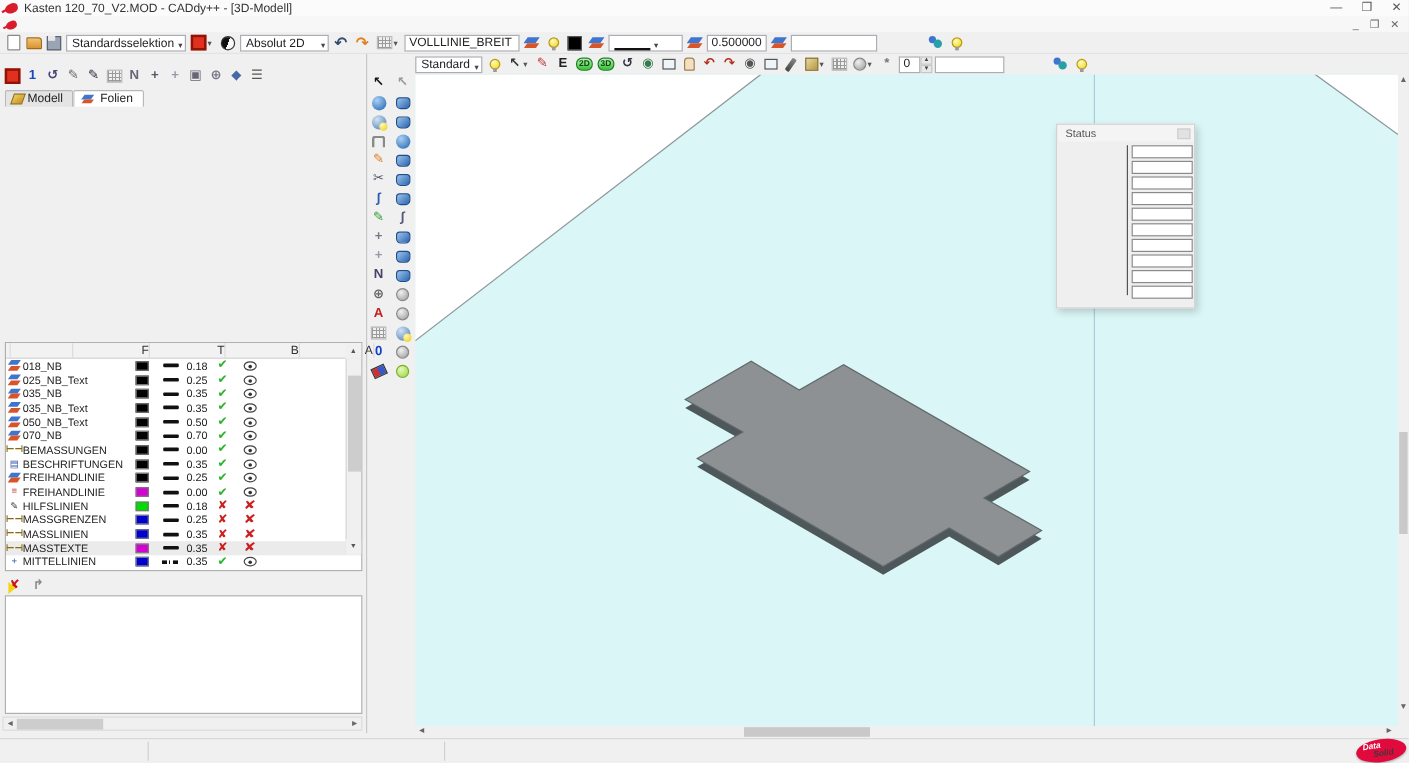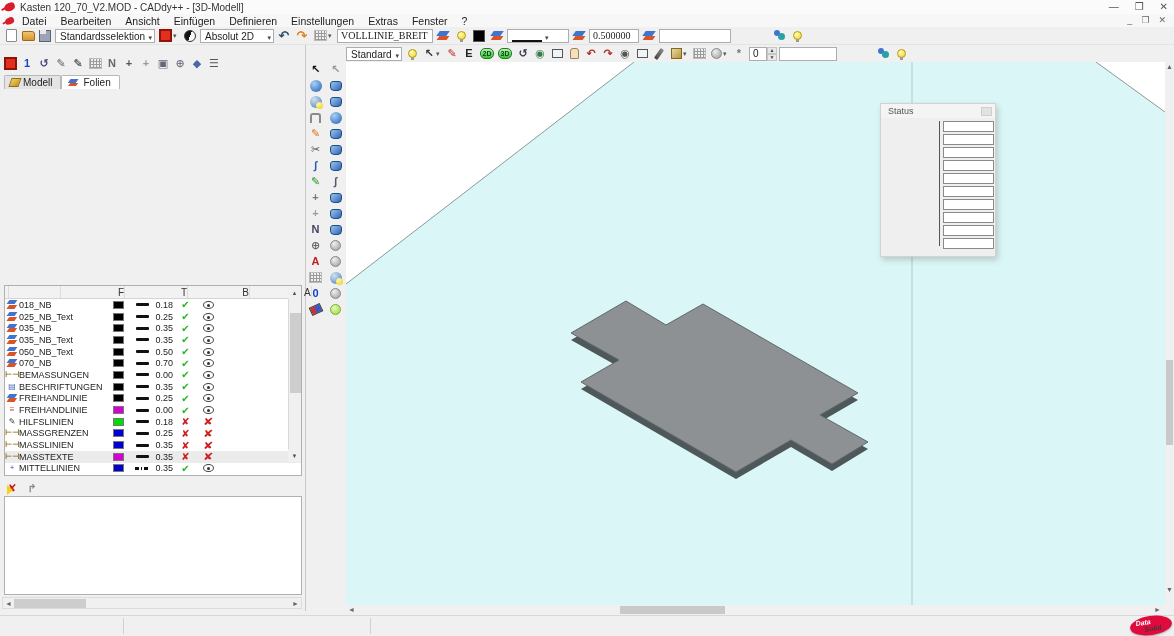--- a/index.html
+++ b/index.html
@@ -18,21 +18,21 @@
   .mdicontrols { position:absolute; right:8px; top:15px; display:flex; gap:9px; color:#666; font-size:9px; }
 
   
   .toolbar1 { position:absolute; left:0; top:27px; width:1174px; height:18px; background:#f0f0f0; border-bottom:1px solid #e3e3e3; display:flex; align-items:center; gap:2px; padding-left:3px; }
   .toolbar2 { position:absolute; left:344px; top:45px; width:830px; height:17px; background:#f0f0f0; display:flex; align-items:center; gap:2px; padding-left:2px; }
   .icon16 { width:16px; height:15px; display:inline-flex; align-items:center; justify-content:center; font-size:11px; line-height:1; border-radius:2px; position:relative; flex:0 0 auto; }
   .caret { font-size:7px; color:#555; margin-left:-2px; width:7px; flex:0 0 auto; }
   .combo { height:14px; background:#fff; border:1px solid #abadb3; display:inline-flex; align-items:flex-end; font-size:10px; padding:0 2px 0 4px; position:relative; flex:0 0 auto; }
   .combo .cv { flex:1; overflow:hidden; white-space:nowrap; }
   .combo .ca { font-size:7px; color:#444; margin-left:3px; }
-  .tinput { height:14px; background:#fff; border:1px solid #abadb3; font-size:10px; padding:0 3px; display:inline-flex; align-items:center; white-space:nowrap; overflow:hidden; flex:0 0 auto;font-family:Liberation Serif, serif; }
+  .tinput { height:14px; background:#fff; border:1px solid #abadb3; font-size:10px; padding:0 3px; display:inline-flex; align-items:center; white-space:nowrap; overflow:hidden; flex:0 0 auto; }
   .spin { display:inline-flex; flex:0 0 auto; height:14px; }
   .spin .sv { width:18px; background:#fff; border:1px solid #abadb3; font-size:10px; padding-left:3px; display:flex; align-items:center; }
   .spin .sbtns { display:flex; flex-direction:column; width:10px; }
   .spin .sbtns span { height:7px; font-size:5px; background:#e8e8e8; border:1px solid #c6c6c6; display:flex; align-items:center; justify-content:center; color:#444; }
 
   
   .k-page { width:11px; height:13px; background:#fff; border:1px solid #8a8a8a; border-radius:1px; }
   .k-folder { width:13px; height:10px; background:linear-gradient(#f2c470,#d89430); border:1px solid #a06a18; border-radius:1px 3px 1px 1px; }
   .k-floppy { width:12px; height:12px; background:#9aa4b4; border:1px solid #5a6474; }
   .k-floppy::after { content:""; position:absolute; width:6px; height:4px; background:#e8e8e8; top:2px; }
@@ -148,31 +148,20 @@
   <span class="title">Kasten 120_70_V2.MOD  -  CADdy++ - [3D-Modell]</span>
   <span class="wincontrols">
     <span>—</span>
     <span>❐</span>
     <span>✕</span>
   </span>
 </div>
 
 <div class="menubar">
   <span class="caddy-logo" style="transform:scale(.85) rotate(-18deg)"></span>
-  <span id="menu-items" style="display:flex">
-      <span class="mitem">Datei</span>
-      <span class="mitem">Bearbeiten</span>
-      <span class="mitem">Ansicht</span>
-      <span class="mitem">Einfügen</span>
-      <span class="mitem">Definieren</span>
-      <span class="mitem">Einstellungen</span>
-      <span class="mitem">Extras</span>
-      <span class="mitem">Fenster</span>
-      <span class="mitem">?</span>
-    </span>
 </div>
 <div class="mdicontrols">
   <span>_</span>
   <span>❐</span>
   <span>✕</span>
 </div>
 
 <div class="toolbar1">
   <span style="display:flex;gap:1px">
       <span class="icon16">

